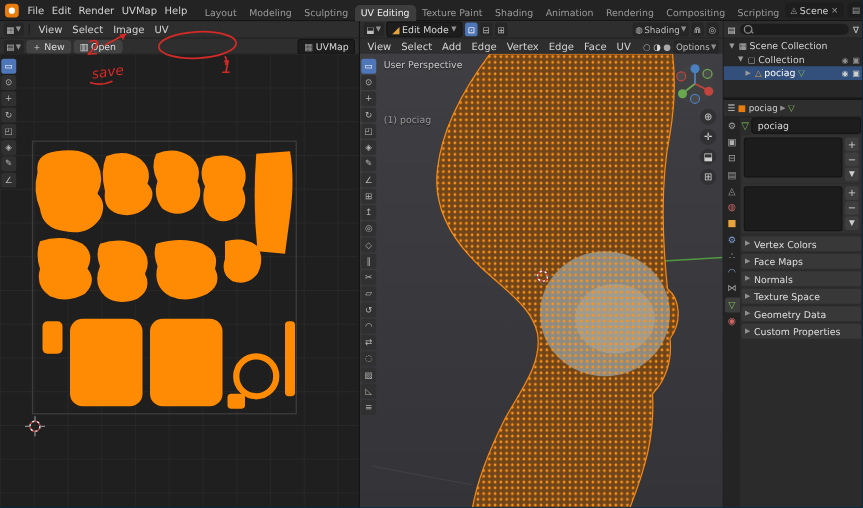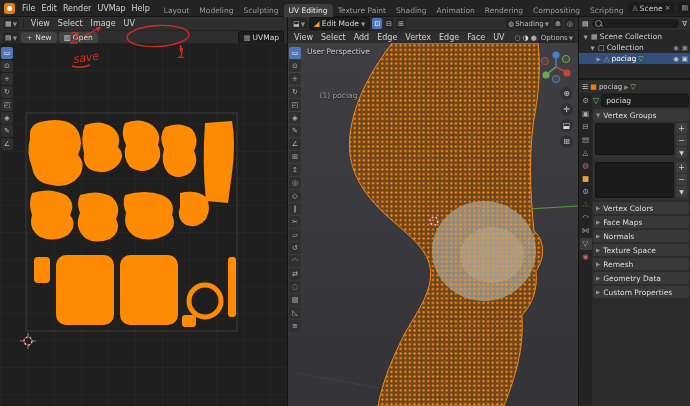--- a/index.html
+++ b/index.html
@@ -29,21 +29,21 @@
   
   .uv-pane{left:0;width:287px;background:#1f1f1f;border-right:1px solid #141414;}
   .canvas{position:absolute;left:0;right:0;top:26px;bottom:0;overflow:hidden;}
   .uv-canvas{background:#1f1f1f;}
   .vtools{position:absolute;left:1px;top:4px;width:13px;display:flex;flex-direction:column;gap:1px;z-index:6;}
   .tool{width:12px;height:12px;border-radius:2px;background:#303030;color:#b5b5b5;font-size:7px;line-height:12px;text-align:center;}
   .tool.active{background:#4f76b8;color:#fff;}
   
   .vp-pane{left:288px;width:290px;background:#3a3a3d;border-right:1px solid #141414;}
   .vp-canvas{background:linear-gradient(#3f3f43,#343438);}
-  .vp-label{position:absolute;left:19px;top:4px;z-index:5;font-size:7.5px;color:#c9c9c9;line-height:10px;text-shadow:0 1px 1px rgba(0,0,0,.6);text-align:center;}
+  .vp-label{position:absolute;left:19px;top:4px;z-index:5;font-size:7.5px;color:#c9c9c9;line-height:10px;text-shadow:0 1px 1px rgba(0,0,0,.6);}
   .navicons{position:absolute;right:5px;top:44px;z-index:6;display:flex;flex-direction:column;gap:3px;align-items:center;}
   .nico{width:13px;height:13px;border-radius:50%;background:rgba(40,40,40,.55);color:#cfcfcf;font-size:8px;line-height:13px;text-align:center;}
   .gizmo{position:absolute;right:4px;top:6px;z-index:6;}
   
   .right-col{left:579px;width:111px;background:#2b2b2b;}
   .outliner{position:absolute;left:0;right:0;top:0;height:61px;background:#272727;border-bottom:2px solid #161616;}
   .srch{flex:1;display:flex;align-items:center;gap:2px;background:#1c1c1c;border-radius:6px;height:9px;padding:0 3px;}
   .mag{width:5px;height:5px;border:1px solid #8a8a8a;border-radius:50%;position:relative;flex:0 0 auto;}
   .mag::after{content:"";position:absolute;left:4px;top:4px;width:3px;height:1px;background:#8a8a8a;transform:rotate(45deg);}
   .orow{display:flex;align-items:center;height:11px;font-size:7.5px;color:#cfcfcf;gap:2px;padding-right:2px;}
@@ -352,24 +352,20 @@
         <span class="ptab" style="color:#c66;">◉</span>
       </div>
       <div class="pcontent">
         <div class="namerow">
           <span class="gicon">▽</span>
           <span class="field" style="flex:1;">
             <span>pociag</span>
           </span>
         </div>
 
-        <div class="panel-h">
-          <span class="caret">▼</span>
-          <span>Vertex Groups</span>
-        </div>
         <div class="panel-b">
           <span class="listbox" style="height:30px;"></span>
           <span class="btncol">
             <span class="sq">+</span>
             <span class="sq">−</span>
             <span class="sq" style="font-size:6px;">▼</span>
           </span>
         </div>
 
         <div class="panel-b">
@@ -389,24 +385,20 @@
           <span class="caret">▶</span>
           <span>Face Maps</span>
         </div>
         <div class="panel-h">
           <span class="caret">▶</span>
           <span>Normals</span>
         </div>
         <div class="panel-h">
           <span class="caret">▶</span>
           <span>Texture Space</span>
-        </div>
-        <div class="panel-h">
-          <span class="caret">▶</span>
-          <span>Remesh</span>
         </div>
         <div class="panel-h">
           <span class="caret">▶</span>
           <span>Geometry Data</span>
         </div>
         <div class="panel-h">
           <span class="caret">▶</span>
           <span>Custom Properties</span>
         </div>
       </div>

